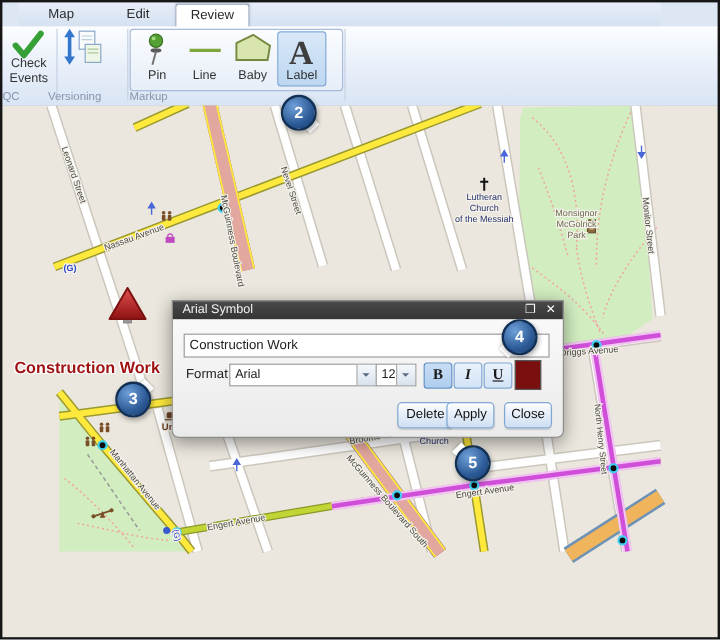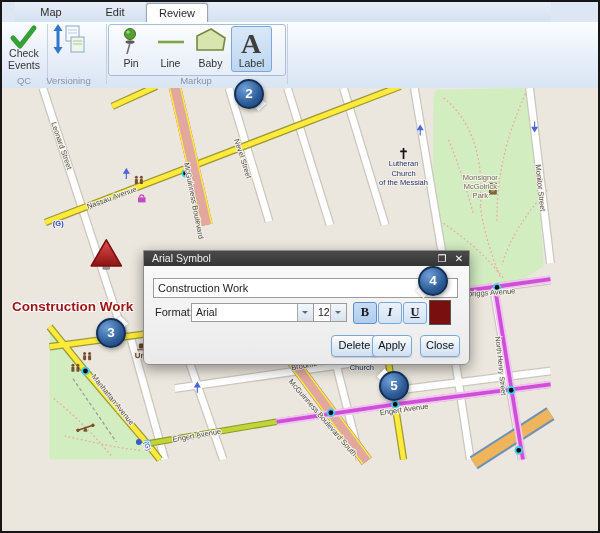--- a/index.html
+++ b/index.html
@@ -12,21 +12,21 @@
           background:linear-gradient(#e9eff9,#d5e1f1);margin-left:15px;}
   .tab{position:absolute;top:3px;height:19px;line-height:19px;text-align:center;
        font-size:11px;color:#2b2b2b;cursor:default;}
   .tab.active{background:#fff;border:1px solid #98a6ba;border-bottom:none;
        border-radius:3px 3px 0 0;box-shadow:0 -1px 2px rgba(120,140,170,.35);}
   .ribbon{position:absolute;left:0;top:22px;width:600px;height:66px;
           background:linear-gradient(#fbfdff,#e7eef9 55%,#d9e5f4);
           border-bottom:1px solid #a9b8cd;}
   .rdivider{position:absolute;top:2px;width:1px;height:60px;background:#c5d1e3;}
   .grouplabel{position:absolute;top:53px;height:12px;font-size:9.5px;color:#8795ab;
-          text-align:center;line-height:12px;}
+          line-height:12px;}
   .rbtn{position:absolute;display:flex;align-items:flex-end;justify-content:center;
         text-align:center;font-size:10.5px;color:#333;padding-bottom:2px;box-sizing:border-box;
         border:1px solid transparent;border-radius:3px;line-height:11.5px;}
   .rbtn.selected{background:linear-gradient(#d9e8f8,#bcd7f1);border:1px solid #7fa7d4;
         border-color:#7ea7d6;text-align:right;}
   .markupframe{position:absolute;left:108px;top:2px;width:176px;height:50px;
         border:1px solid #a9bdd9;border-radius:3px;background:rgba(255,255,255,.25);}
   .ribicons{position:absolute;left:0;top:0;pointer-events:none;}
 
   

